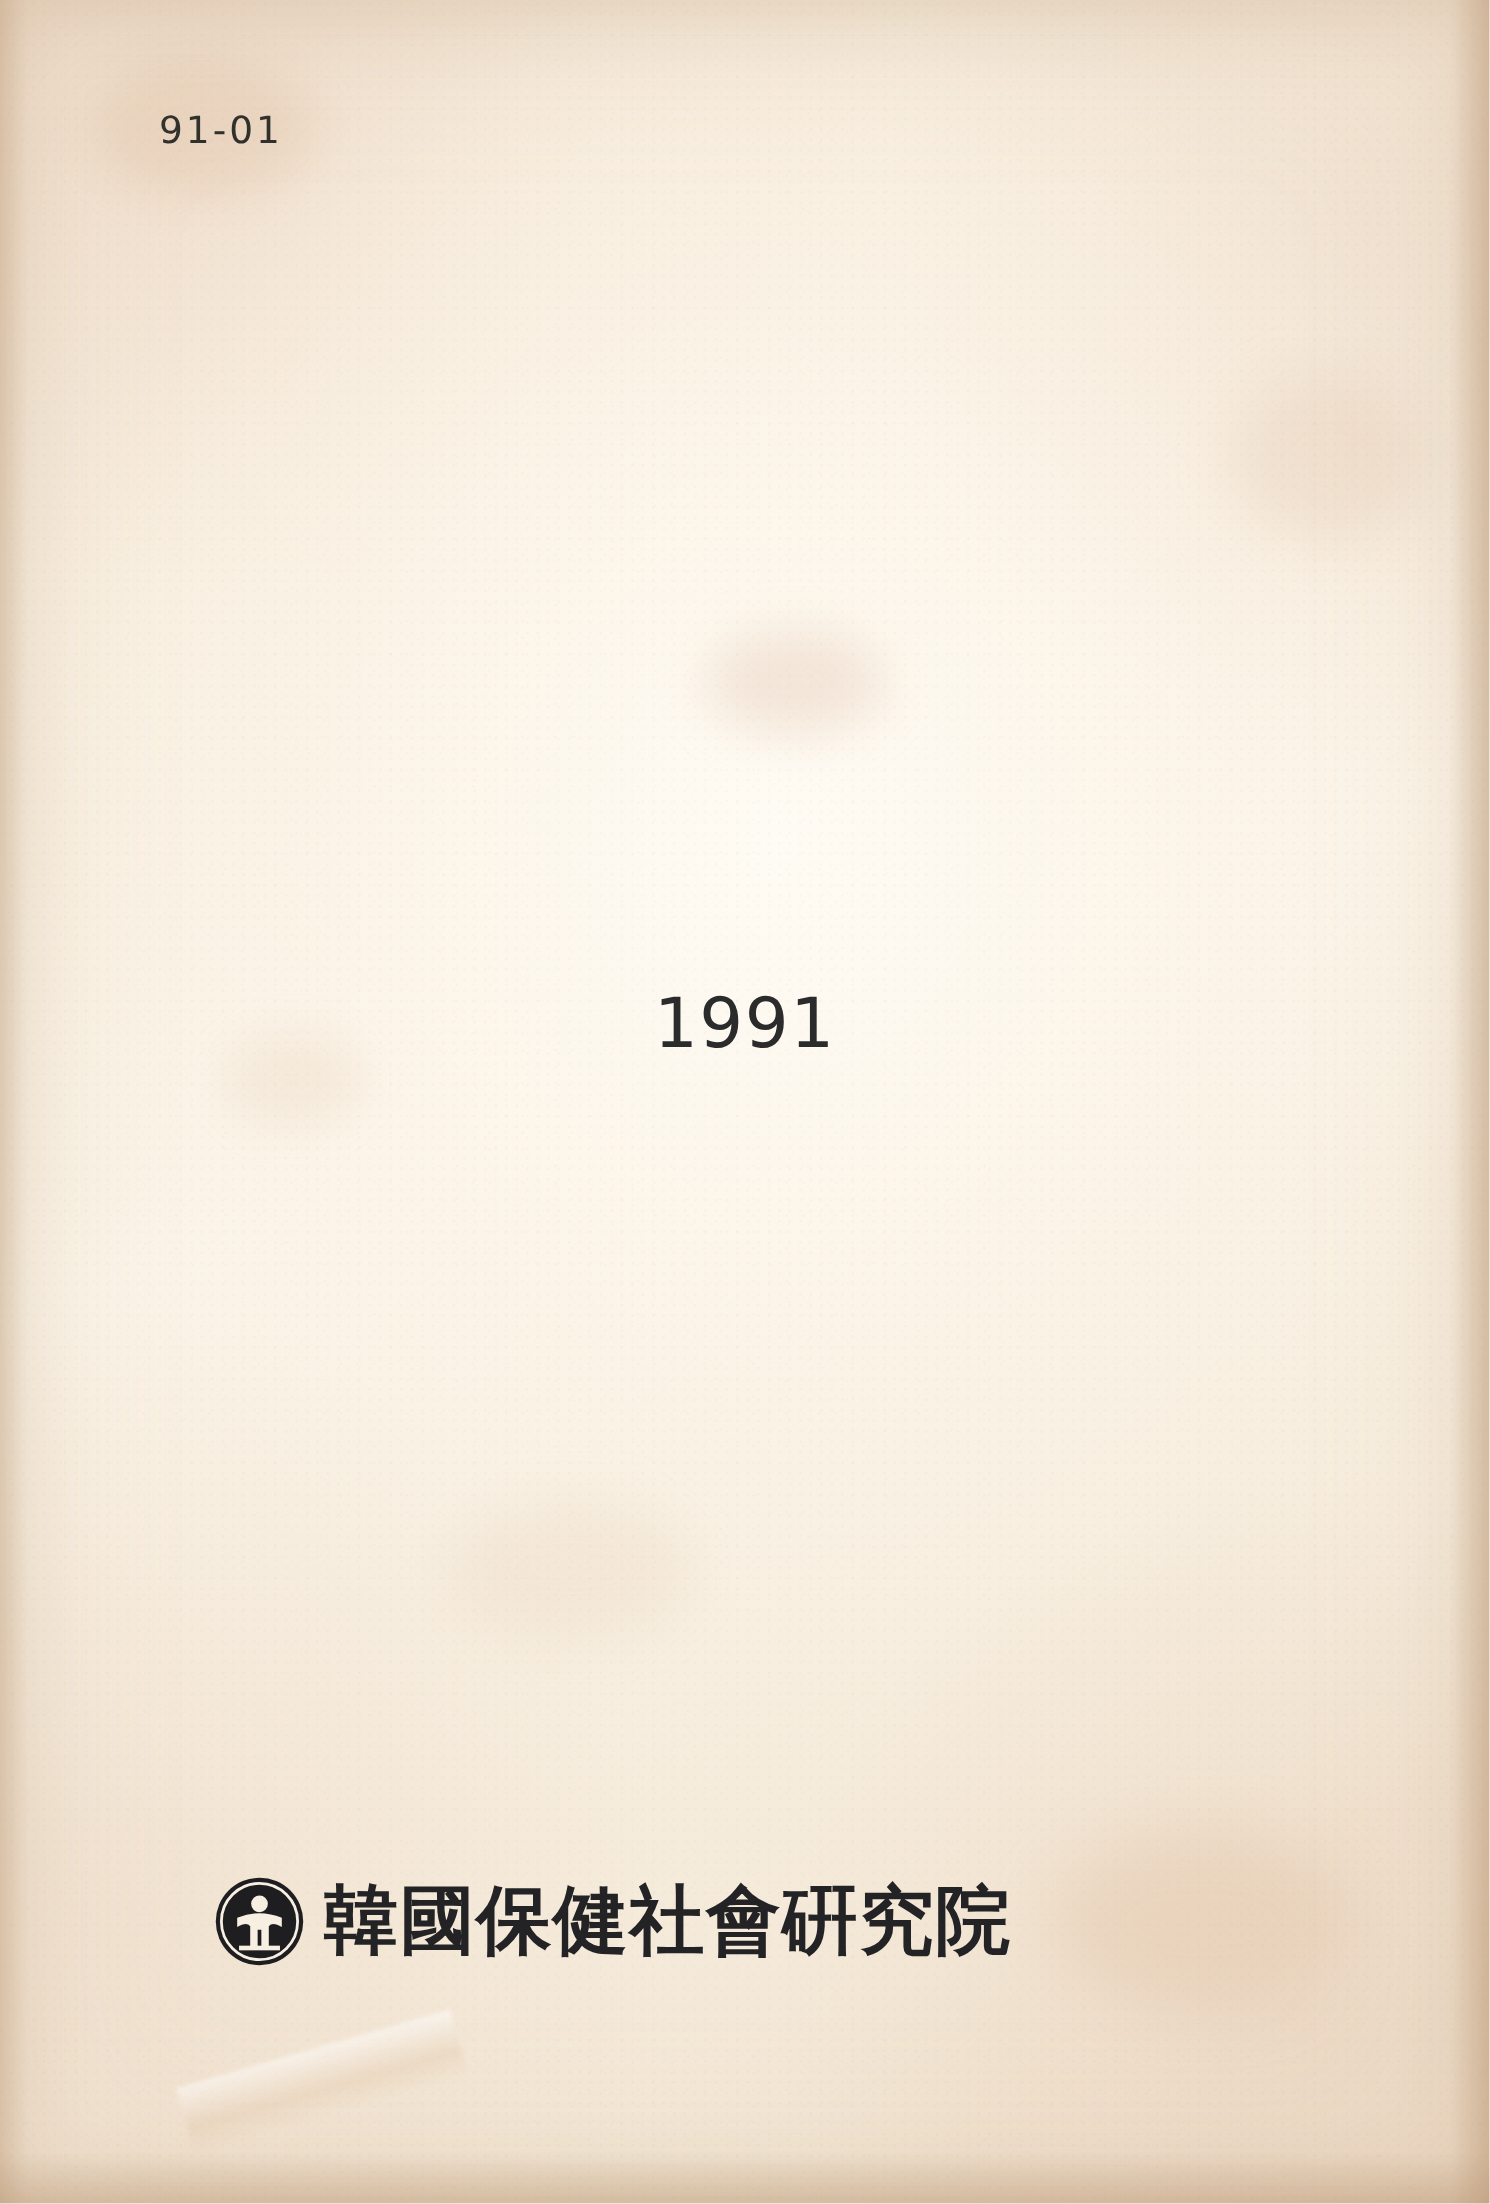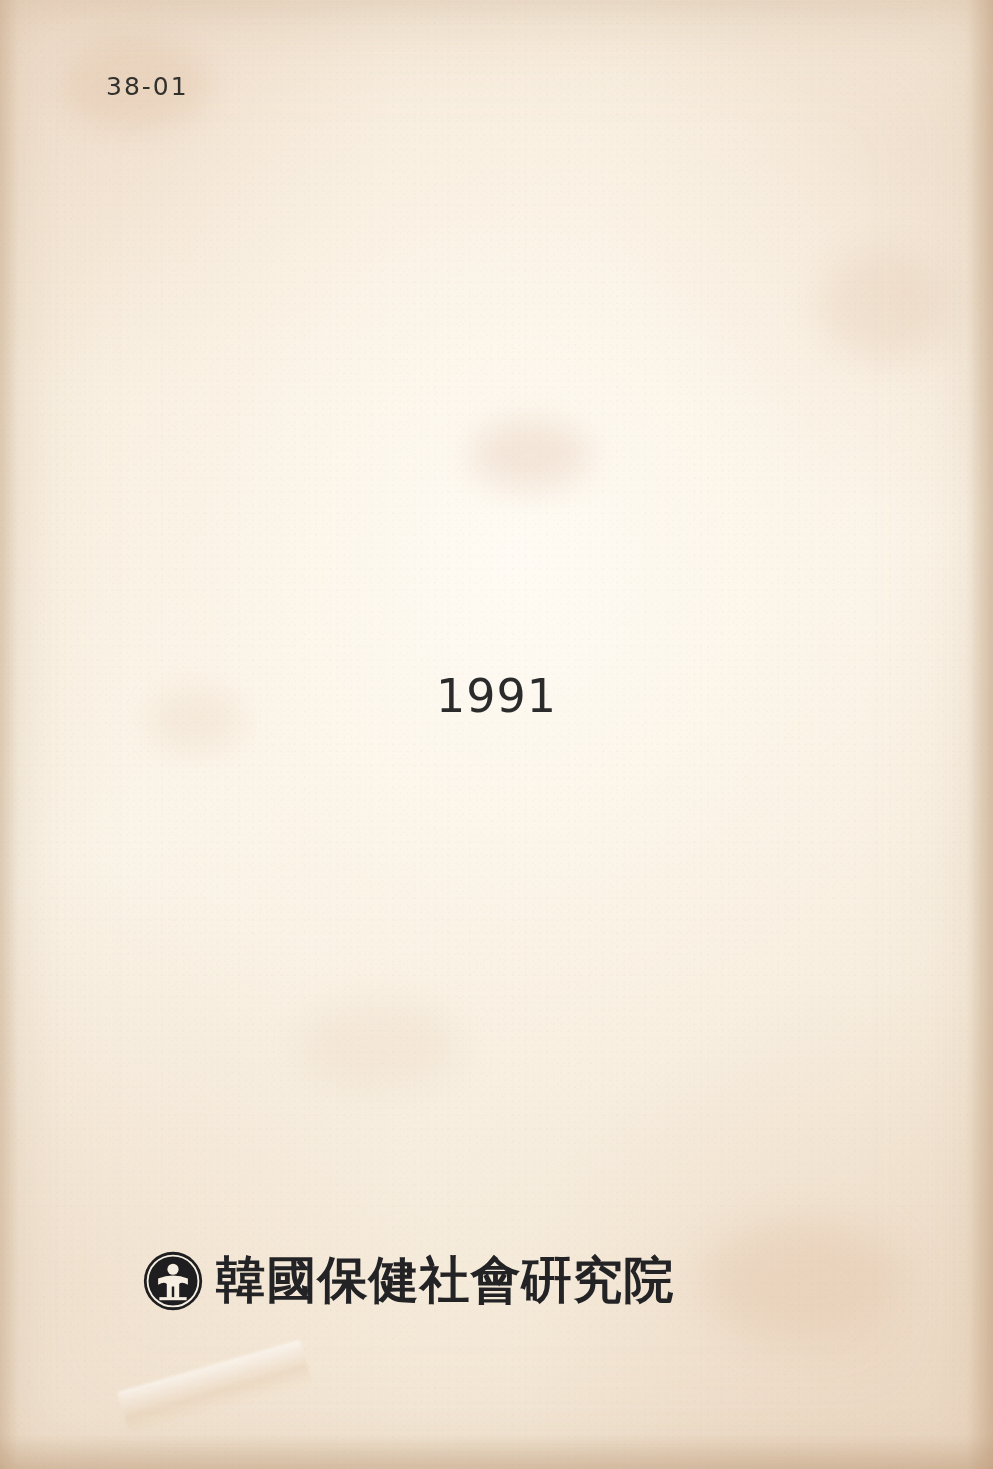--- a/index.html
+++ b/index.html
@@ -121,21 +121,20 @@
     position: absolute;
     top: 655px;
     left: 0;
     width: 993px;
     text-align: center;
     font-family: "DejaVu Sans", sans-serif;
     font-size: 46px;
     font-weight: 400;
     letter-spacing: 1px;
     color: #2b2b2c;
-    margin-top: 14px;
   }
 
   .publisher-row {
     position: absolute;
     bottom: 155px;
     left: 0;
     width: 816px;
     display: flex;
     align-items: center;
     justify-content: center;
@@ -165,21 +164,21 @@
   <div class="grain"></div>
   <div class="speckle" style="left:60px; top:40px; width:150px; height:90px; background:rgba(219,186,156,0.28); filter:blur(14px);"></div>
   <div class="speckle" style="left:470px; top:420px; width:120px; height:70px; background:rgba(222,186,162,0.30); filter:blur(16px);"></div>
   <div class="speckle" style="left:820px; top:250px; width:130px; height:110px; background:rgba(219,184,154,0.22); filter:blur(18px);"></div>
   <div class="speckle" style="left:300px; top:1000px; width:160px; height:90px; background:rgba(224,192,166,0.18); filter:blur(18px);"></div>
   <div class="speckle" style="left:700px; top:1220px; width:200px; height:120px; background:rgba(216,180,148,0.24); filter:blur(20px);"></div>
   <div class="speckle" style="left:150px; top:690px; width:90px; height:60px; background:rgba(222,190,162,0.18); filter:blur(14px);"></div>
 
   <div class="crease"></div>
 
-  <div class="catalog-number">38-01</div>
+  <div class="catalog-number">91-01</div>
 
 
   <div class="year">1991</div>
 
   <div class="publisher-row">
     <svg class="publisher-logo" viewBox="0 0 100 100" aria-hidden="true">
       <circle cx="50" cy="50" r="47" fill="#1e1e21"></circle>
       <circle cx="50" cy="50" r="41" fill="none" stroke="#f7efe2" stroke-width="3"></circle>
       <path d="M50 22 a9 9 0 0 1 0 18 a9 9 0 0 1 0 -18 Z" fill="#f7efe2"></path>
       <path d="M26 46 q24 -10 48 0 l0 10 q-10 -6 -14 -1 l0 22 l-8 0 l0 -18 l-4 0 l0 18 l-8 0 l0 -22 q-4 -5 -14 1 Z" fill="#f7efe2"></path>

